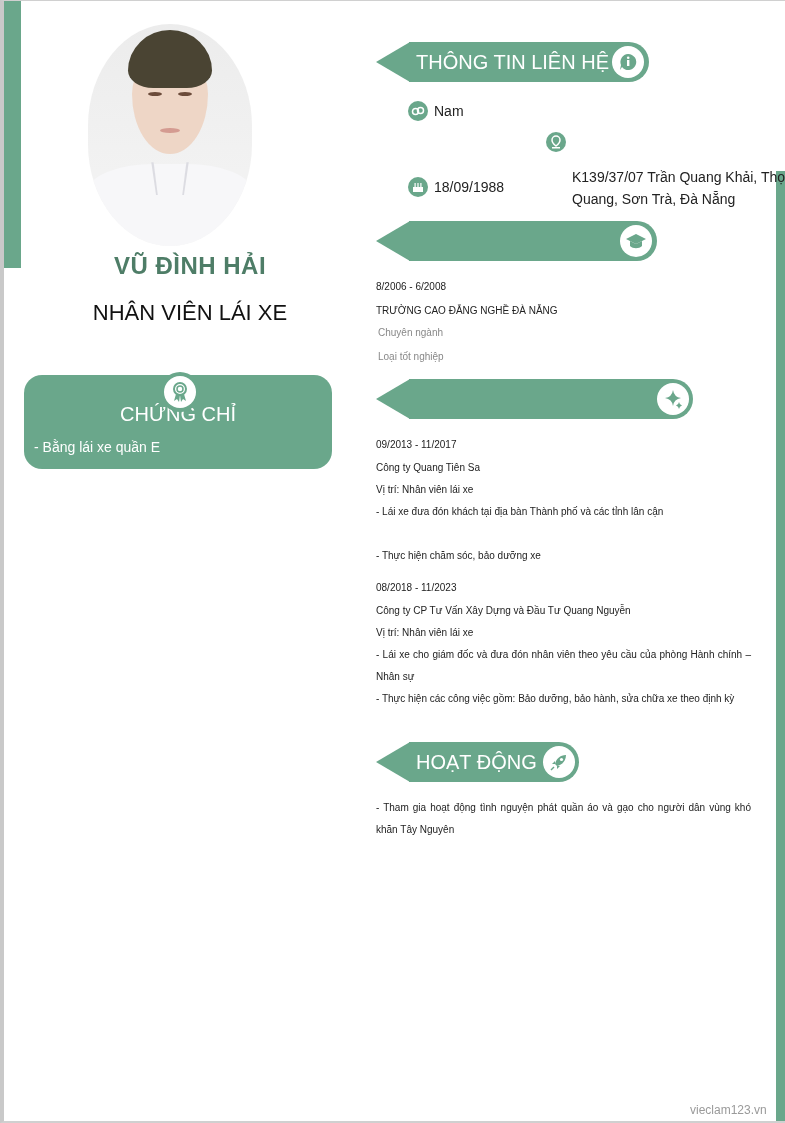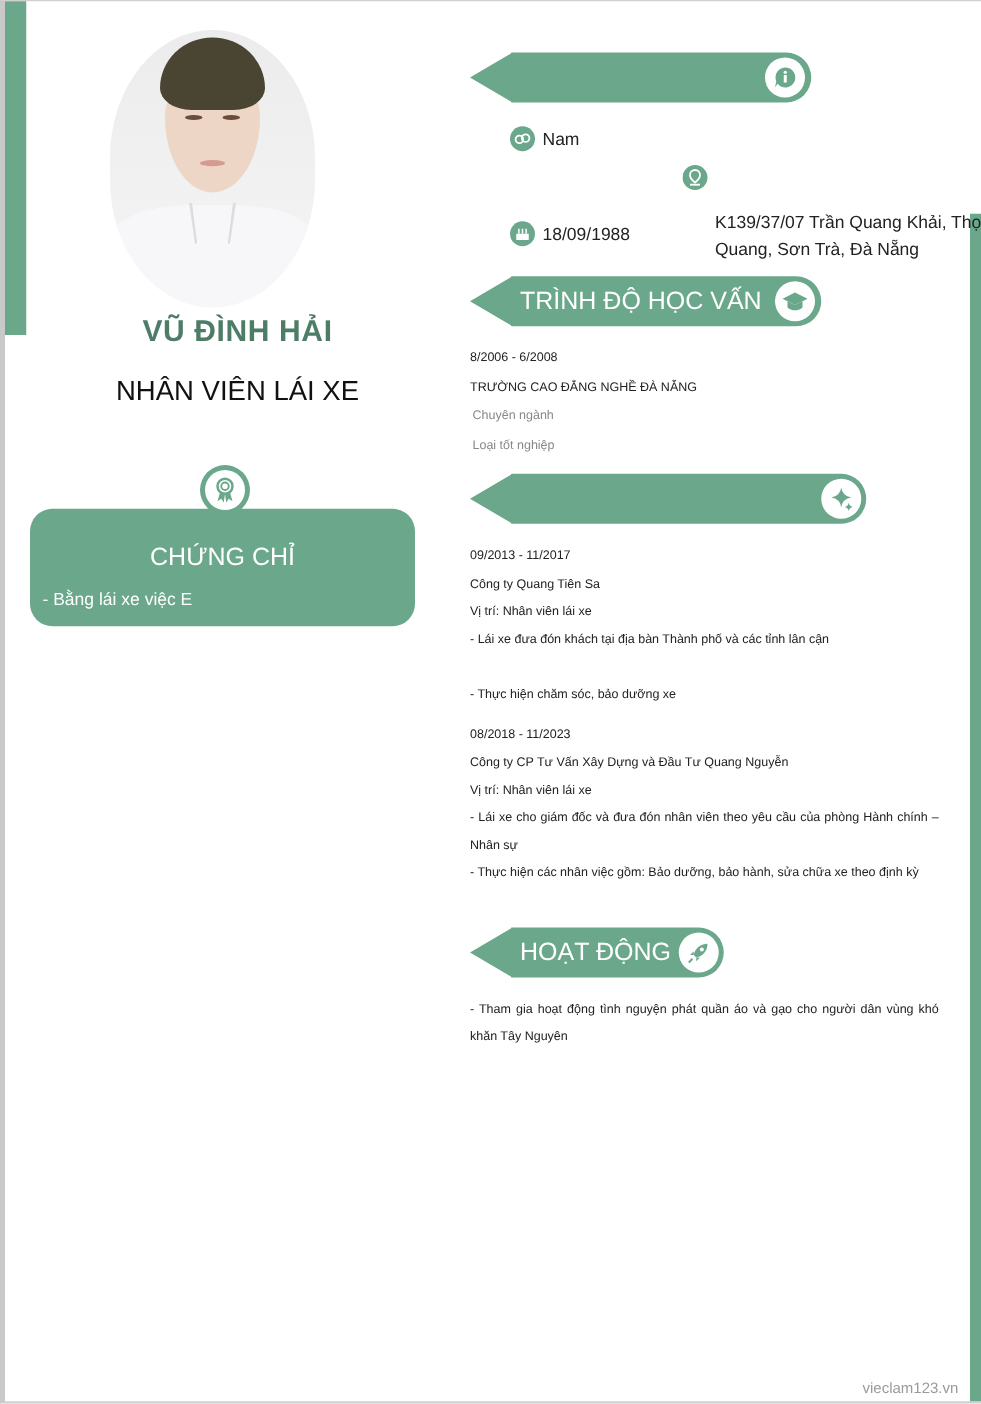--- a/index.html
+++ b/index.html
@@ -26,21 +26,21 @@
   .photo .shirt { position: absolute; left: 0; top: 140px; width: 164px; height: 90px;
     background: #f7f7f9; border-radius: 40% 40% 0 0 / 30% 30% 0 0; }
   .photo .collar { position: absolute; left: 66px; top: 140px; width: 32px; height: 34px;
     border-left: 2px solid #dcdce2; border-right: 2px solid #dcdce2; transform: perspective(40px) rotateX(-20deg); }
 
   .name { position: absolute; left: 40px; width: 300px; top: 252px; text-align: center;
     font-size: 24px; font-weight: bold; color: #4e7d67; letter-spacing: 0.5px; }
   .job-title { position: absolute; left: 40px; width: 300px; top: 300px; text-align: center;
     font-size: 22px; color: #111; }
 
-  .cert-box { position: absolute; left: 24px; top: 407px; width: 308px; height: 94px;
+  .cert-box { position: absolute; left: 24px; top: 375px; width: 308px; height: 94px;
     background: #6aa78b; border-radius: 18px; color: #fff; }
   .cert-icon-wrap { position: absolute; left: 160px; top: 372px; width: 40px; height: 40px;
     background: #6aa78b; border-radius: 50%; }
   .cert-icon { position: absolute; left: 164px; top: 376px; width: 32px; height: 32px;
     background: #fff; border-radius: 50%; display: flex; align-items: center; justify-content: center; }
   .cert-title { position: absolute; left: 0; width: 308px; top: 28px; text-align: center;
     font-size: 20px; color: #fff; }
   .cert-item { position: absolute; left: 10px; top: 64px; font-size: 14px; color: #fff; }
 
   .section-head { position: absolute; left: 376px; height: 40px; }
@@ -78,34 +78,35 @@
   <div class="eye l"></div>
     <div class="eye r"></div>
   <div class="mouth"></div>
 </div>
 
 <div class="name">VŨ ĐÌNH HẢI</div>
 <div class="job-title">NHÂN VIÊN LÁI XE</div>
 
 <div class="cert-box">
   <div class="cert-title">CHỨNG CHỈ</div>
-  <div class="cert-item">- Bằng lái xe việc E</div>
+  <div class="cert-item">- Bằng lái xe quần E</div>
 </div>
 <div class="cert-icon-wrap"></div>
 <div class="cert-icon">
   <svg width="20" height="22" viewBox="0 0 20 22">
     <circle cx="10" cy="8" r="6" fill="none" stroke="#6aa78b" stroke-width="2"></circle>
     <circle cx="10" cy="8" r="3" fill="none" stroke="#6aa78b" stroke-width="1.5"></circle>
     <path d="M6 13 L4 20 L7 18 L9 21 L10 14 M14 13 L16 20 L13 18 L11 21 L10 14" fill="#6aa78b"></path>
   </svg>
 </div>
 
 <div class="section-head" style="top:42px;width:274px;">
   <div class="tri"></div>
   <div class="band" style="width:240px;"></div>
+  <div class="label">THÔNG TIN LIÊN HỆ</div>
   <div class="ico" style="left:236px;">
     <svg width="20" height="20" viewBox="0 0 20 20">
       <path d="M10 2 a8 8 0 1 1 -6 13 l-2 3 l1 -5 a8 8 0 0 1 7 -11z" fill="#6aa78b"></path>
       <rect x="9" y="8" width="2.4" height="6" fill="#fff"></rect>
         <circle cx="10.2" cy="5.8" r="1.3" fill="#fff"></circle>
     </svg>
   </div>
 </div>
 
 <div class="contact-row" style="left:408px;top:101px;">
@@ -139,21 +140,20 @@
         <rect x="5.4" y="2" width="1.2" height="4" fill="#fff"></rect>
         <rect x="8.3" y="2" width="1.2" height="4" fill="#fff"></rect>
       </svg>
   </span>
   <span class="contact-text">18/09/1988</span>
 </div>
 
 <div class="section-head" style="top:221px;width:282px;">
   <div class="tri"></div>
   <div class="band" style="width:248px;"></div>
-  <div class="label">TRÌNH ĐỘ HỌC VẤN</div>
   <div class="ico" style="left:244px;">
     <svg width="22" height="18" viewBox="0 0 22 18">
         <path d="M11 2 L21 7 L11 12 L1 7z" fill="#6aa78b"></path>
         <path d="M5 9 v5 c3 3 9 3 12 0 v-5 l-6 3z" fill="#6aa78b"></path>
       </svg>
   </div>
 </div>
 
 <div class="txt" style="top:276px;">8/2006 - 6/2008</div>
 <div class="txt" style="top:300px;">TRƯỜNG CAO ĐẲNG NGHỀ ĐÀ NẴNG</div>
@@ -174,21 +174,21 @@
 <div class="txt" style="top:434px;">09/2013 - 11/2017</div>
 <div class="txt" style="top:457px;">Công ty Quang Tiên Sa</div>
 <div class="txt" style="top:479px;">Vị trí: Nhân viên lái xe</div>
 <div class="txt justify" style="top:501px;">- Lái xe đưa đón khách tại địa bàn Thành phố và các tỉnh lân cận</div>
 <div class="txt" style="top:545px;">- Thực hiện chăm sóc, bảo dưỡng xe</div>
 
 <div class="txt" style="top:577px;">08/2018 - 11/2023</div>
 <div class="txt" style="top:600px;">Công ty CP Tư Vấn Xây Dựng và Đầu Tư Quang Nguyễn</div>
 <div class="txt" style="top:622px;">Vị trí: Nhân viên lái xe</div>
 <div class="txt justify" style="top:644px;">- Lái xe cho giám đốc và đưa đón nhân viên theo yêu cầu của phòng Hành chính – Nhân sự</div>
-<div class="txt justify" style="top:688px;">- Thực hiện các nhân việc gồm: Bảo dưỡng, bảo hành, sửa chữa xe theo định kỳ</div>
+<div class="txt justify" style="top:688px;">- Thực hiện các công việc gồm: Bảo dưỡng, bảo hành, sửa chữa xe theo định kỳ</div>
 
 <div class="section-head" style="top:742px;width:204px;text-align:right;">
   <div class="tri"></div>
   <div class="band" style="width:170px;"></div>
   <div class="label">HOẠT ĐỘNG</div>
   <div class="ico" style="left:167px;">
     <svg width="20" height="20" viewBox="0 0 20 20">
         <path d="M17 3 C11 3 7 7 6 12 L8 14 C13 13 17 9 17 3z" fill="#6aa78b"></path>
         <circle cx="12.5" cy="7.5" r="1.6" fill="#fff"></circle>
         <path d="M6 12 L3 12 L6 9z M8 14 L8 17 L11 14z" fill="#6aa78b"></path>

